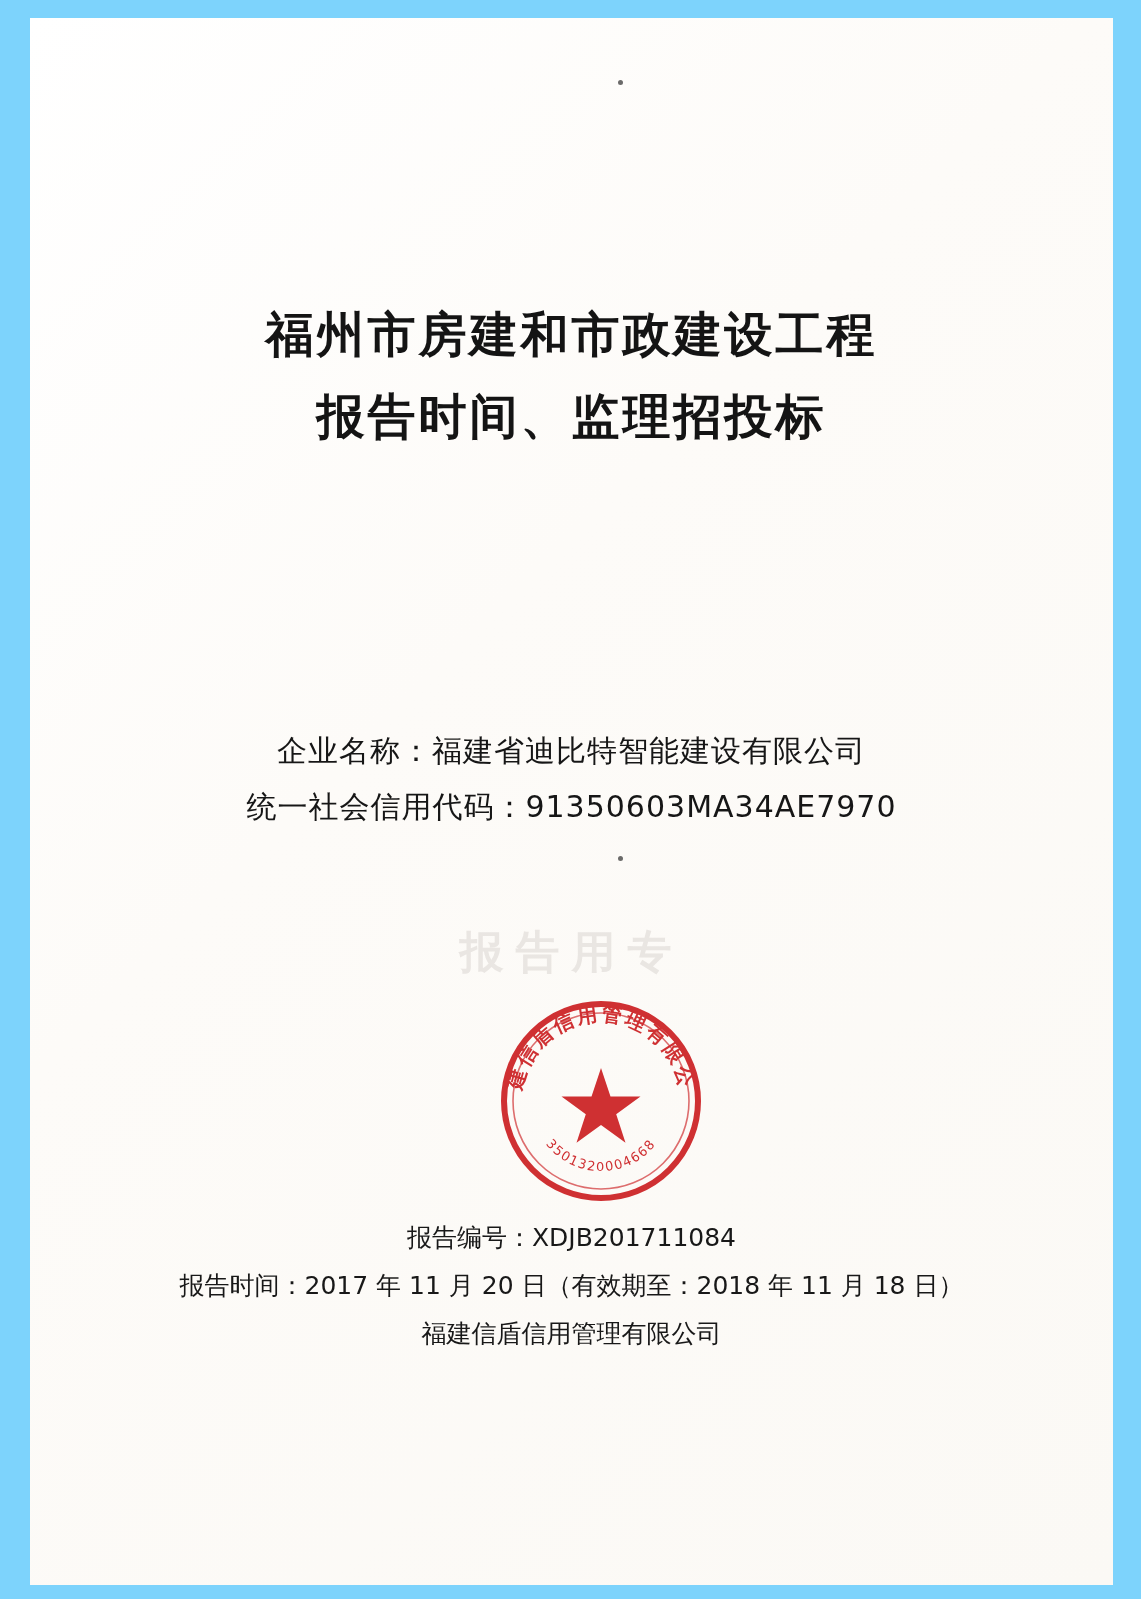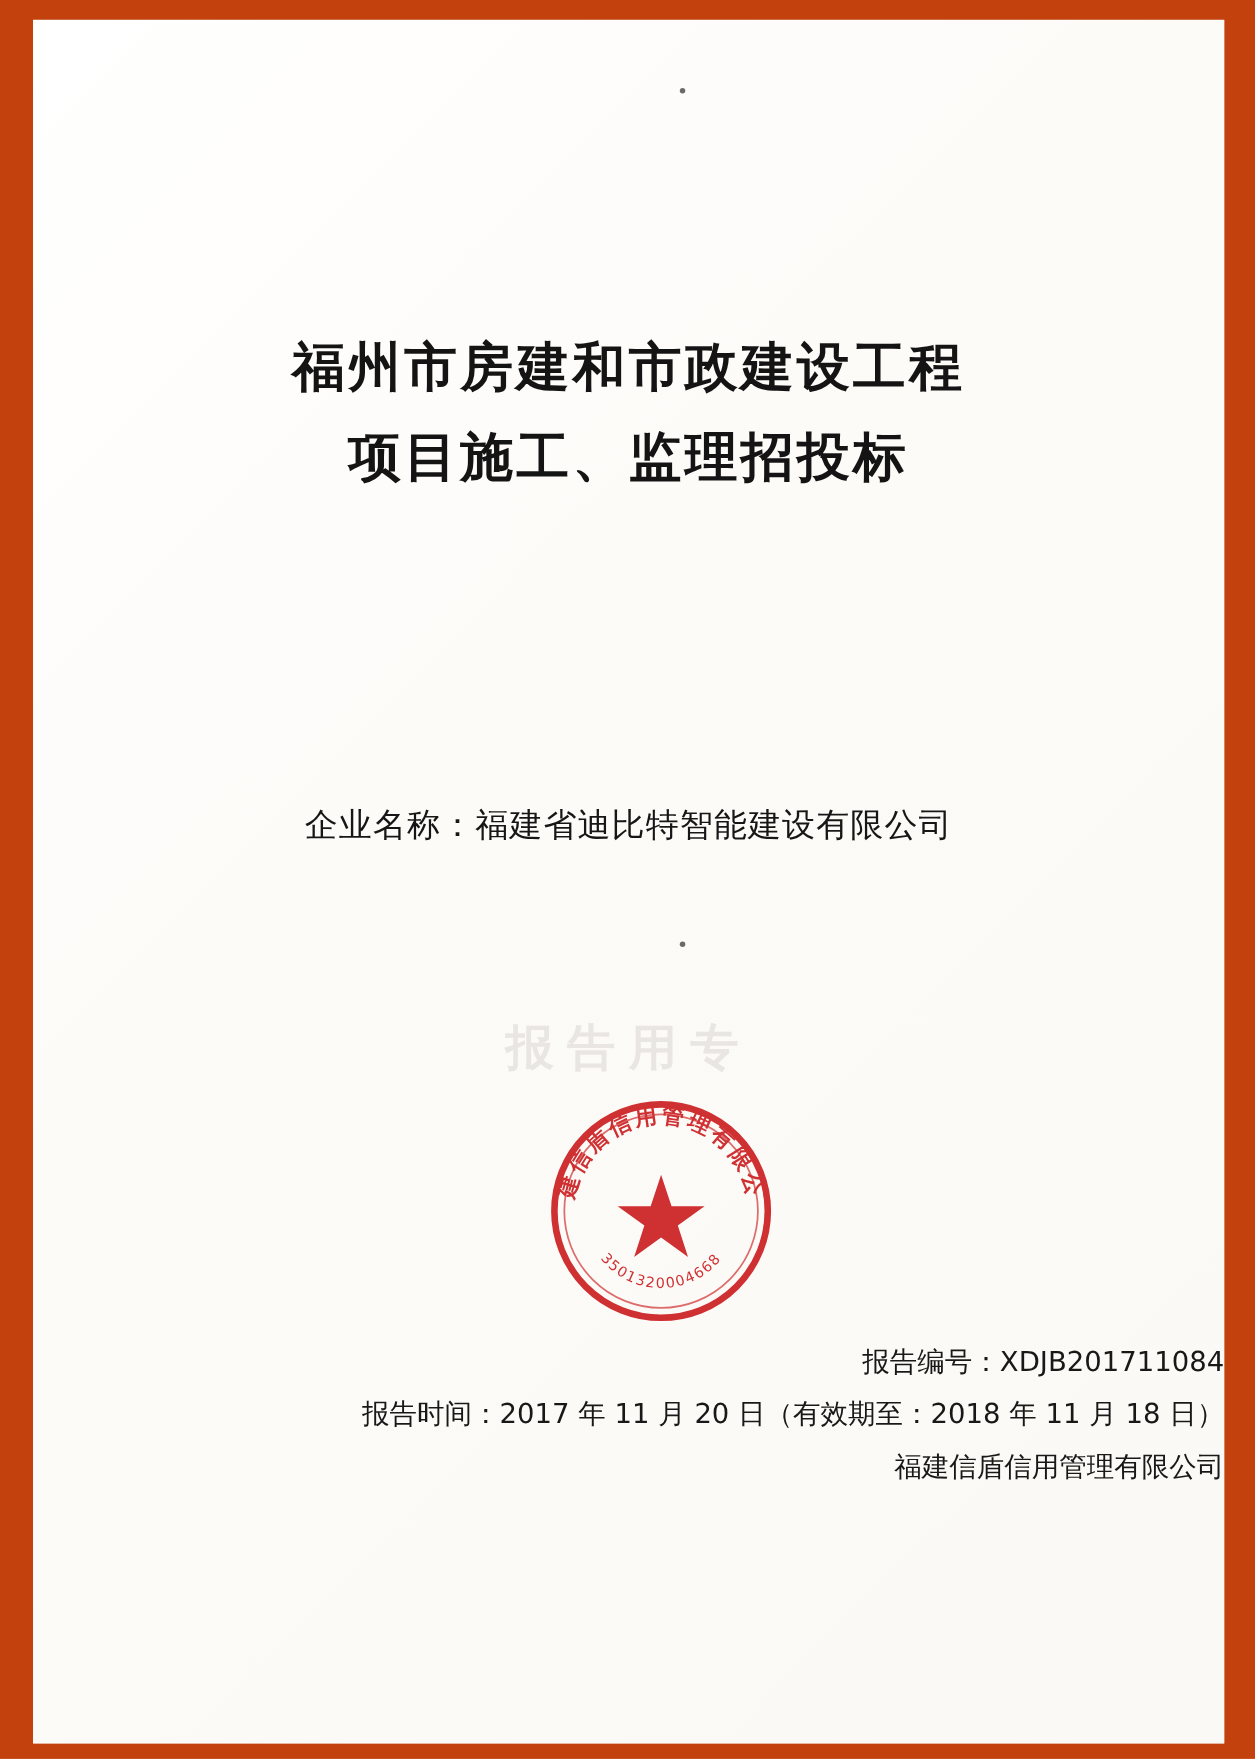--- a/index.html
+++ b/index.html
@@ -13,21 +13,21 @@
     height: 1599px;
     font-family: "Liberation Sans", sans-serif;
     overflow: hidden;
   }
 
   
   .scan-frame {
     position: relative;
     width: 1141px;
     height: 1599px;
-    background: #c2410c;
+    background: #7dd3fc;
     box-sizing: border-box;
   }
 
   
   .page {
     position: absolute;
     left: 30px;
     top: 18px;
     width: 1083px;
     height: 1567px;
@@ -120,21 +120,20 @@
     left: 0;
     width: 100%;
     text-align: center;
   }
   .footer-line {
     font-family: "DejaVu Sans", "Liberation Sans", sans-serif;
     font-size: 25px;
     color: #181818;
     line-height: 48px;
     white-space: nowrap;
-    text-align: right;
   }
 
   
   .speck {
     position: absolute;
     background: #3a3a3a;
     border-radius: 50%;
     opacity: .75;
   }
 </style>
@@ -143,25 +142,26 @@
 
 <div class="scan-frame">
   <div class="page">
     <div class="content">
 
       <div class="speck" style="left:588px; top:62px; width:5px; height:5px;"></div>
       <div class="speck" style="left:588px; top:838px; width:5px; height:5px;"></div>
 
       <div class="title-block">
         <div class="title-line">福州市房建和市政建设工程</div>
-        <div class="title-line">项目施工、监理招投标</div>
+        <div class="title-line">报告时间、监理招投标</div>
       </div>
 
       <div class="info-block">
         <div class="info-line">企业名称：福建省迪比特智能建设有限公司</div>
+        <div class="info-line">统一社会信用代码：91350603MA34AE7970</div>
       </div>
 
       <div class="ghost-text">报告用专</div>
 
       <svg class="seal" viewBox="0 0 210 210" xmlns="http://www.w3.org/2000/svg">
         <defs>
           <path id="sealTopArc" d="M 25,105 A 80,80 0 0 1 185,105"></path>
           <path id="sealBottomArc" d="M 35,105 A 70,70 0 0 0 175,105"></path>
         </defs>
         <circle cx="105" cy="105" r="97" fill="none" stroke="#cc1f22" stroke-width="6"></circle>

